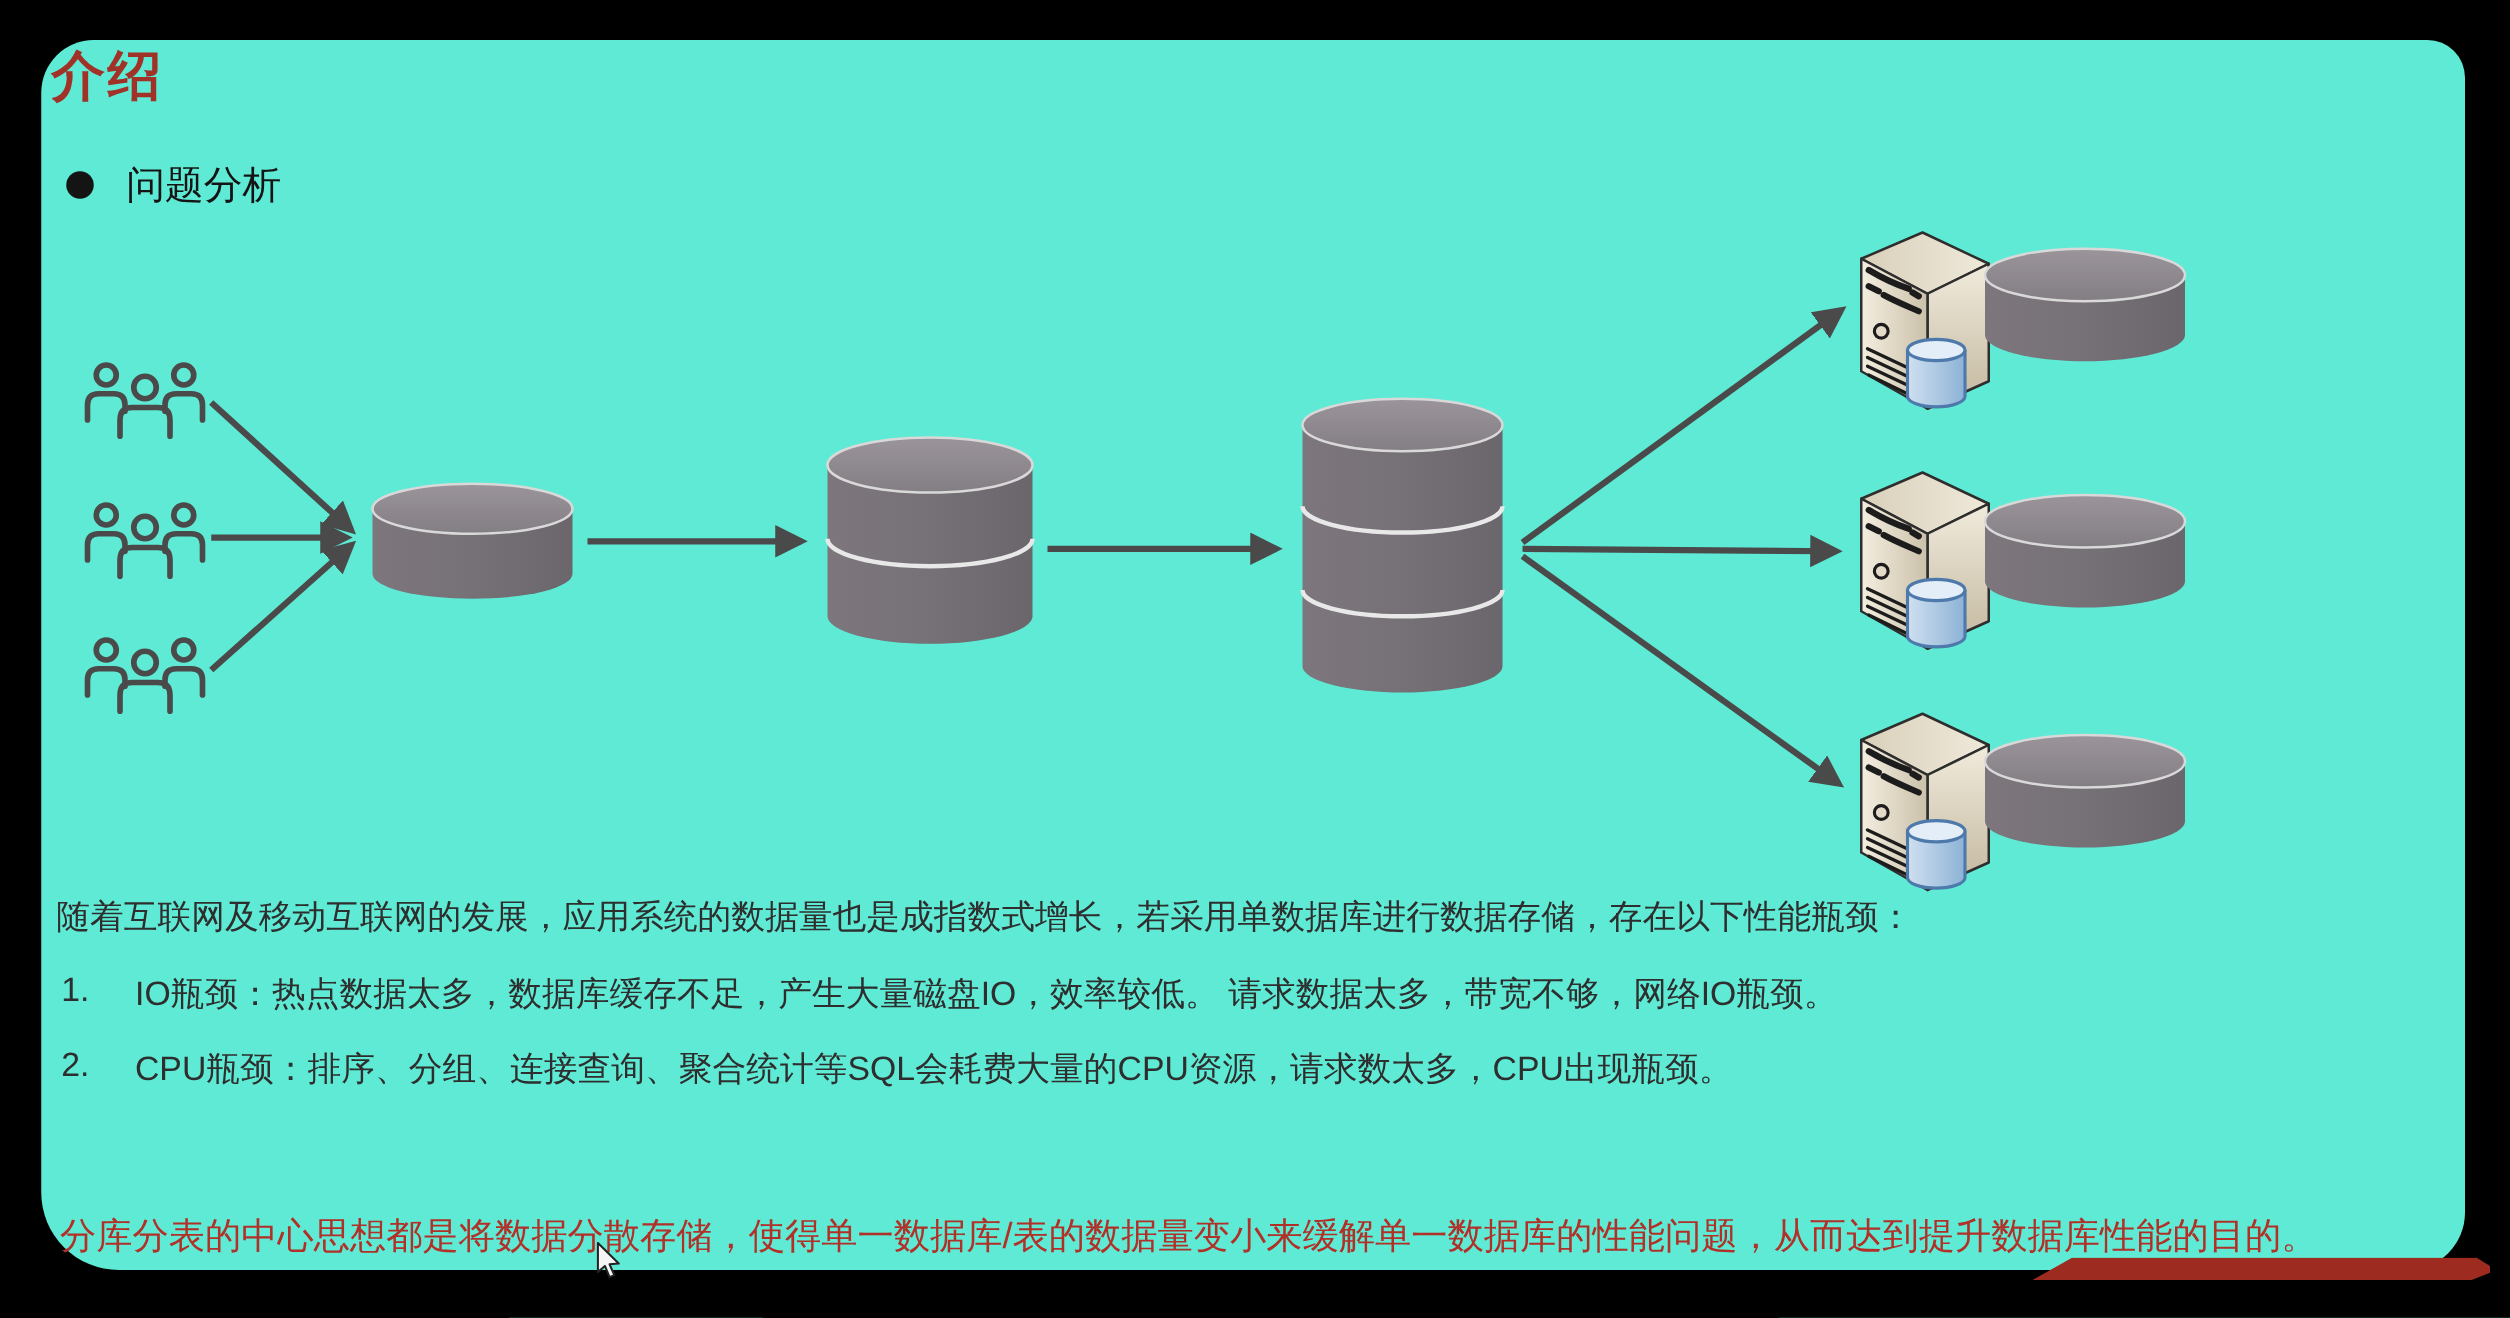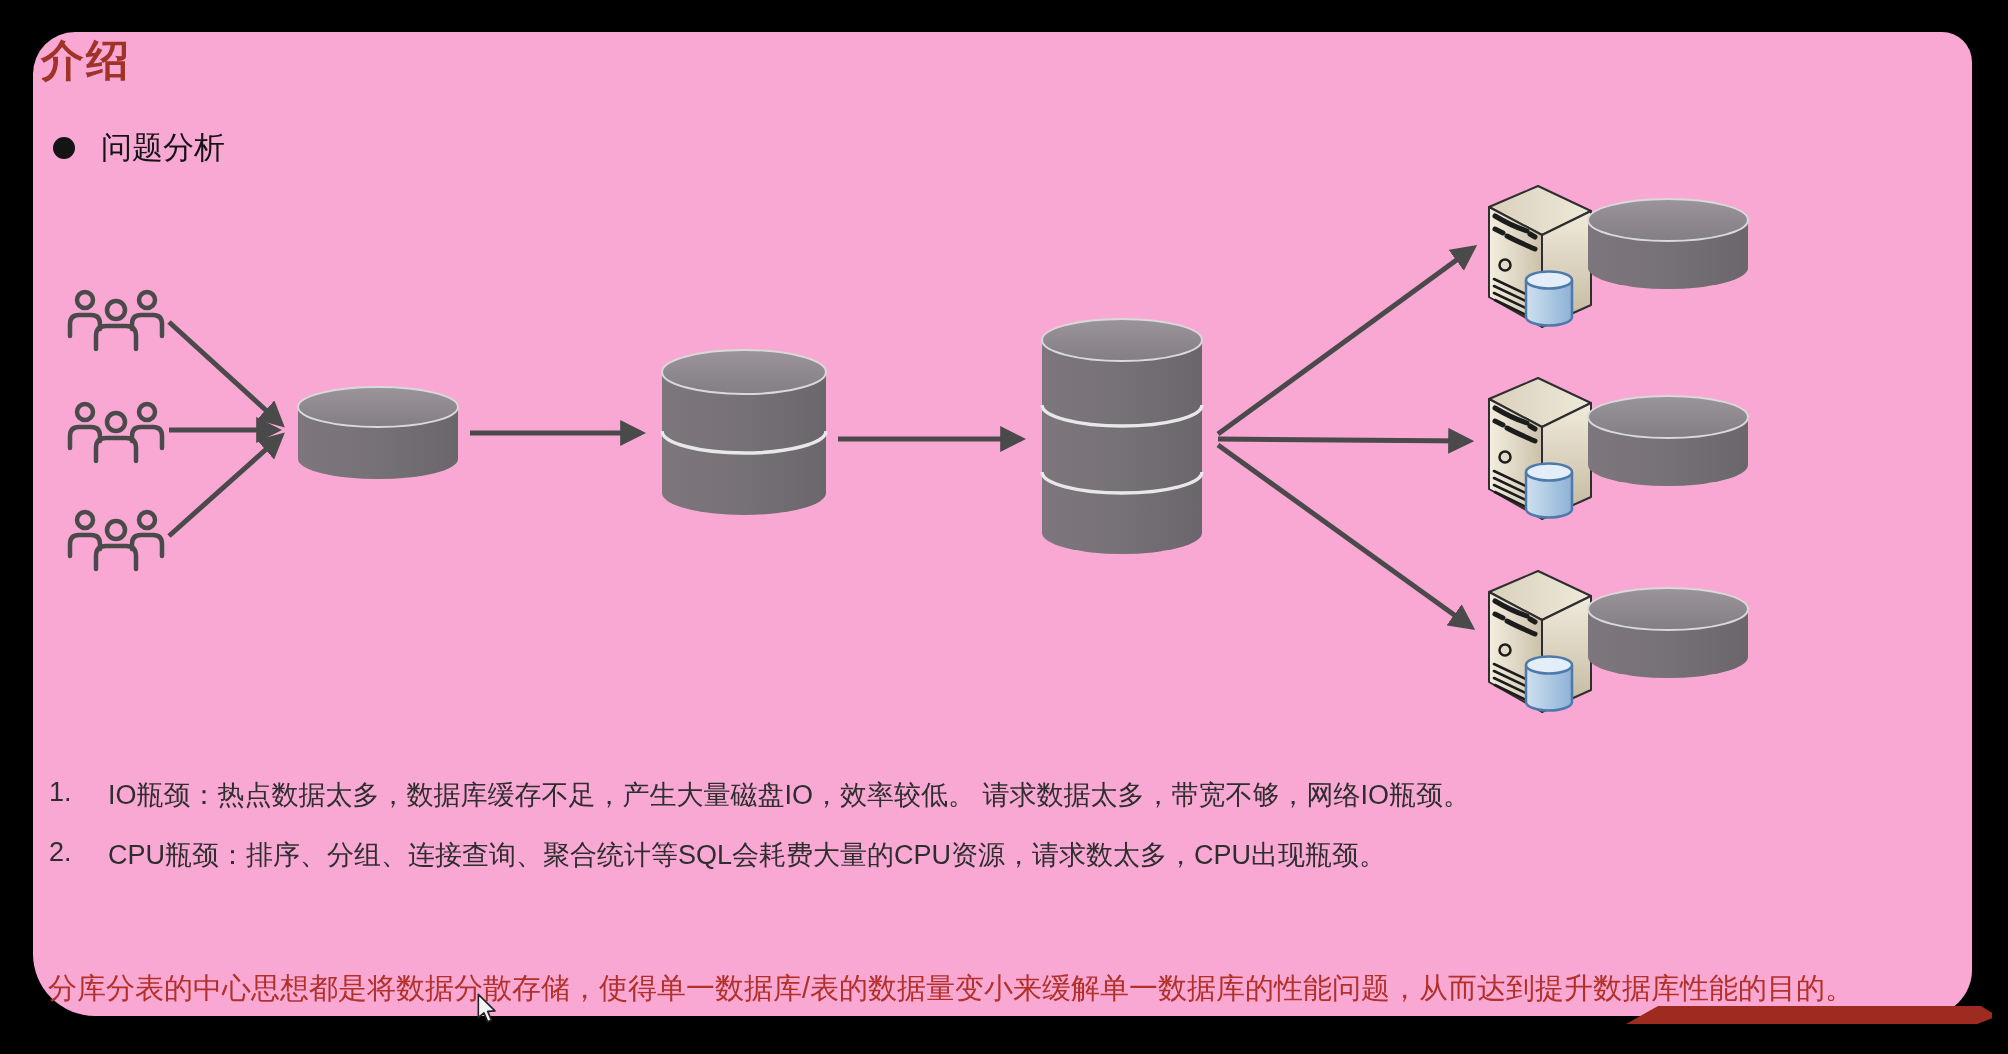--- a/index.html
+++ b/index.html
@@ -1,19 +1,19 @@
 <!DOCTYPE html>
 <html><head>
 <meta charset="utf-8">
 <style>
   html,body{margin:0;padding:0;background:#000;}
   .stage{position:relative;width:2008px;height:1054px;background:#000;overflow:hidden;
          font-family:"Liberation Sans","DejaVu Sans",sans-serif;}
   .panel{position:absolute;left:33px;top:32px;width:1939px;height:984px;
-         background:#f9a8d4;border-radius:42px 30px 46px 62px;}
+         background:#5eead4;border-radius:42px 30px 46px 62px;}
   .title{position:absolute;left:8px;top:0px;margin:0;font-size:43px;font-weight:bold;
          color:#a13227;letter-spacing:2px;}
   .bullet-row{position:absolute;left:20px;top:95px;display:flex;align-items:center;}
   .bullet-dot{width:22px;height:22px;border-radius:50%;background:#141414;display:inline-block;}
   .bullet-label{margin-left:26px;font-size:31px;color:#141414;}
   .diagram{position:absolute;left:0;top:140px;width:1938px;height:560px;}
   .para{position:absolute;left:12px;top:683px;margin:0;font-size:27px;color:#2e2e2e;white-space:nowrap;}
   .li{position:absolute;left:0;width:1920px;font-size:27px;color:#2e2e2e;white-space:nowrap;}
   .li .num{position:absolute;left:16px;}
   .li .li-text{position:absolute;left:75px;}
@@ -142,20 +142,21 @@
       </g>
 
       <use href="#server" x="1448" y="7"></use>
       <use href="#disk" x="1555" y="26"></use>
       <use href="#server" x="1448" y="199"></use>
       <use href="#disk" x="1555" y="223"></use>
       <use href="#server" x="1448" y="392"></use>
       <use href="#disk" x="1555" y="415"></use>
     </svg>
 
+    <p class="para">随着互联网及移动互联网的发展，应用系统的数据量也是成指数式增长，若采用单数据库进行数据存储，存在以下性能瓶颈：</p>
 
     <div class="li li1">
       <span class="num">1.</span>
       <span class="li-text">IO瓶颈：热点数据太多，数据库缓存不足，产生大量磁盘IO，效率较低。 请求数据太多，带宽不够，网络IO瓶颈。</span>
     </div>
     <div class="li li2">
       <span class="num">2.</span>
       <span class="li-text">CPU瓶颈：排序、分组、连接查询、聚合统计等SQL会耗费大量的CPU资源，请求数太多，CPU出现瓶颈。</span>
     </div>
 

